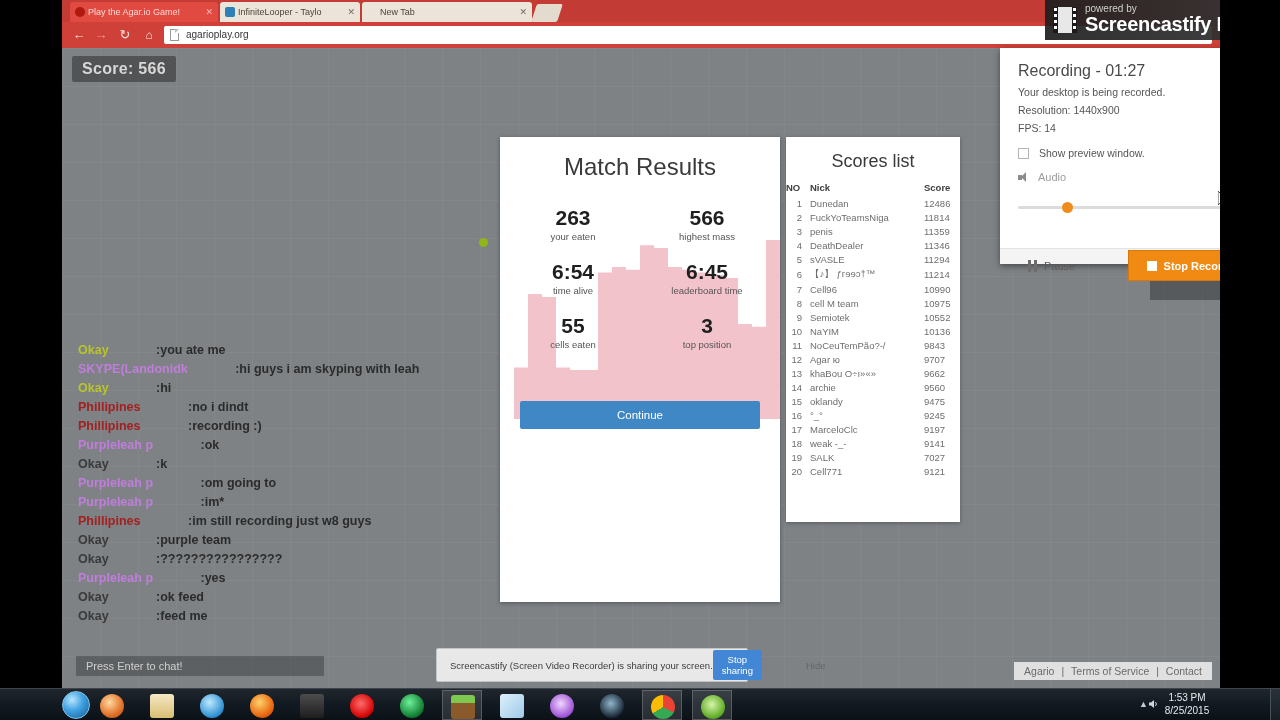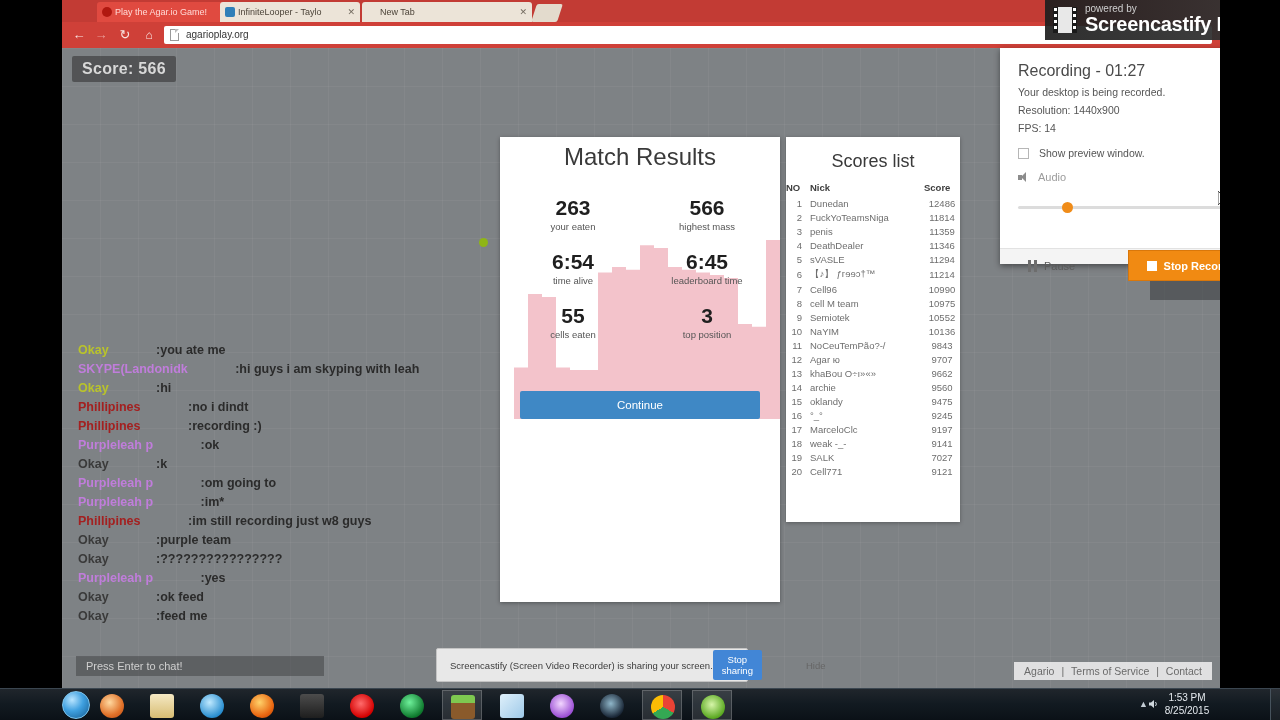--- a/index.html
+++ b/index.html
@@ -23,21 +23,21 @@
     position: absolute; left: 0; top: 0; width: 100%; height: 22px;
     background: #c23b34;
   }
   .tab {
     position: absolute; top: 2px; height: 20px;
     font-size: 9px; color: #f0dede; line-height: 20px;
     padding-left: 18px; padding-right: 20px;
     white-space: nowrap; overflow: hidden;
     border-top-left-radius: 3px; border-top-right-radius: 3px;
   }
-  .tab.active { background: #e04a40; color: #ffd9d6; margin-left: 27px; }
+  .tab.active { background: #e04a40; color: #ffd9d6; }
   .tab.inactive { background: #ece4d8; color: #4c4439; }
   .tab .favicon {
     position: absolute; left: 5px; top: 5px; width: 10px; height: 10px; border-radius: 50%;
   }
   .tab .tab-x { position: absolute; right: 5px; top: 0; font-size: 9px; opacity: .75; }
   #tab1 { left: 8px;   width: 148px; }
   #tab2 { left: 158px; width: 140px; }
   #tab3 { left: 300px; width: 170px; }
   #tab1 .favicon { background: #b01810; }
   #tab2 .favicon { background: #2f7fb8; border-radius: 2px; }
@@ -122,21 +122,21 @@
   #footer-links span { padding: 0 2px; }
 
   
   #match-results {
     position: absolute; left: 438px; top: 89px; width: 280px; height: 465px;
     background: #ffffff; box-shadow: 0 1px 4px rgba(0,0,0,.35);
     overflow: hidden;
   }
   #mr-title {
     text-align: center; font-size: 24px; color: #3a3a3a;
-    margin-top: 6px; font-weight: normal;
+    margin-top: 16px; font-weight: normal;
   }
   #mr-chart {
     position: absolute; left: 0; top: 92px; width: 100%; height: 190px;
     overflow: hidden; pointer-events: none;
   }
   #mr-stats { position: relative; z-index: 2; margin-top: 16px; padding: 0 6px; }
   .stat-row { display: flex; }
   .stat-cell { flex: 1; text-align: center; padding: 9px 0; }
   .stat-val { font-size: 21px; font-weight: bold; color: #1f1f1f; line-height: 24px; }
   .stat-lbl { font-size: 9.5px; color: #555; margin-top: 1px; }
@@ -152,21 +152,21 @@
     position: absolute; left: 724px; top: 89px; width: 174px; height: 385px;
     background: #ffffff; box-shadow: 0 1px 4px rgba(0,0,0,.3);
     overflow: hidden;
   }
   #sp-title { text-align: center; font-size: 18px; color: #3a3a3a; margin-top: 14px; font-weight: normal; }
   #sp-table { width: 100%; margin-top: 10px; font-size: 9.5px; color: #6e6e6e; border-collapse: collapse; }
   #sp-table th { text-align: left; font-weight: bold; color: #3e3e3e; font-size: 9.5px; padding: 0 0 3px 0; }
   #sp-table td { padding: 1.5px 0; white-space: nowrap; overflow: hidden; }
   .col-no   { width: 20px; text-align: right; padding-right: 4px !important; }
   .col-nick { padding-left: 4px !important; max-width: 104px; }
-  .col-score{ width: 36px; text-align: center; }
+  .col-score{ width: 36px; }
 
   
   #hidden-leaderboard {
     position: absolute; right: 0; top: 52px; width: 70px; height: 200px;
     background: rgba(55,58,60,.55); color: #d5d5d5;
     font-size: 11px; padding: 6px 4px; overflow: hidden;
   }
 
   
   #sc-banner {

